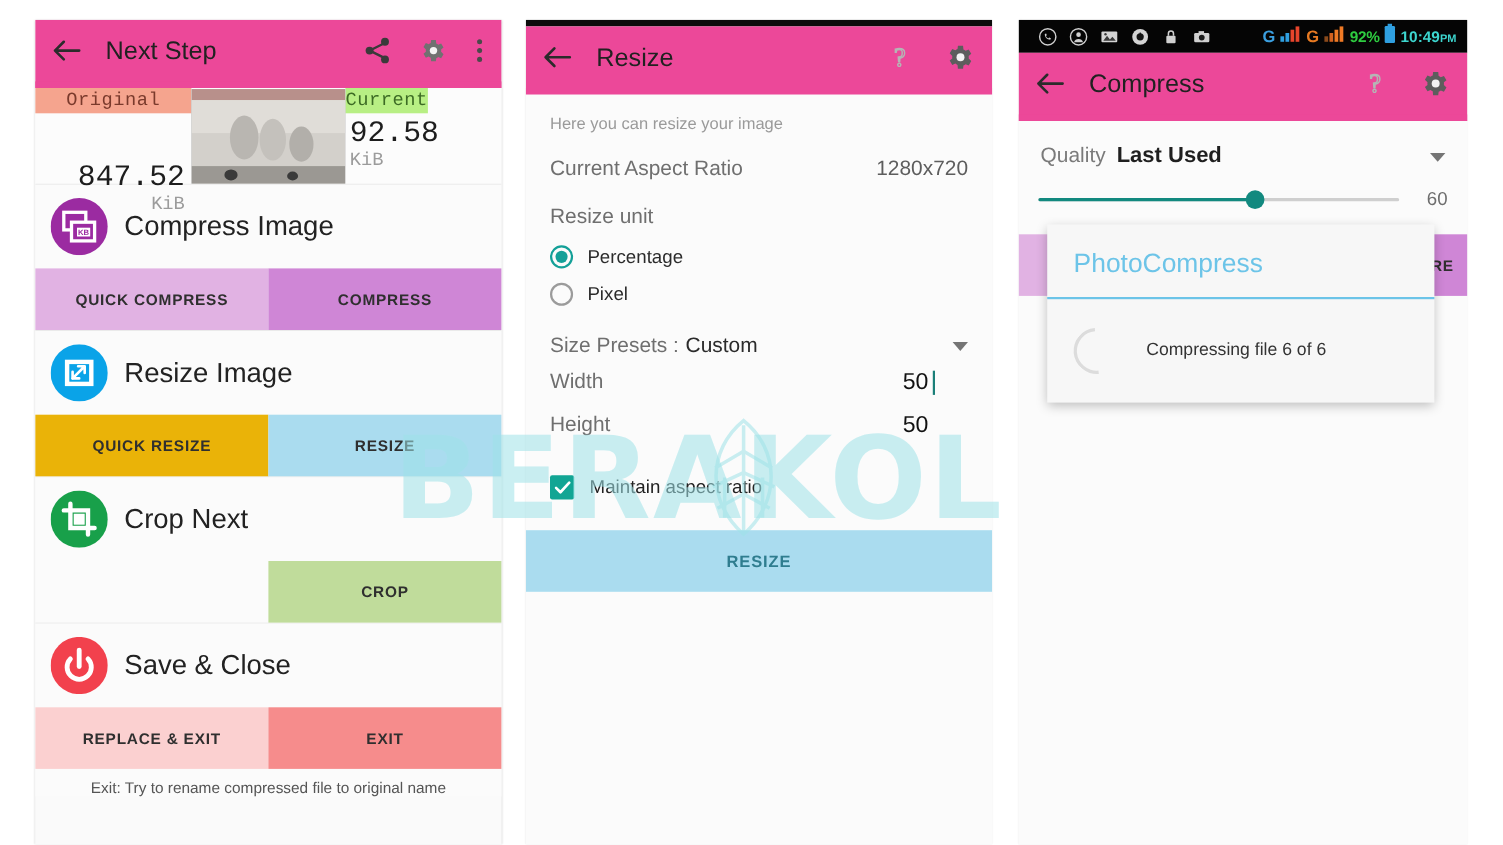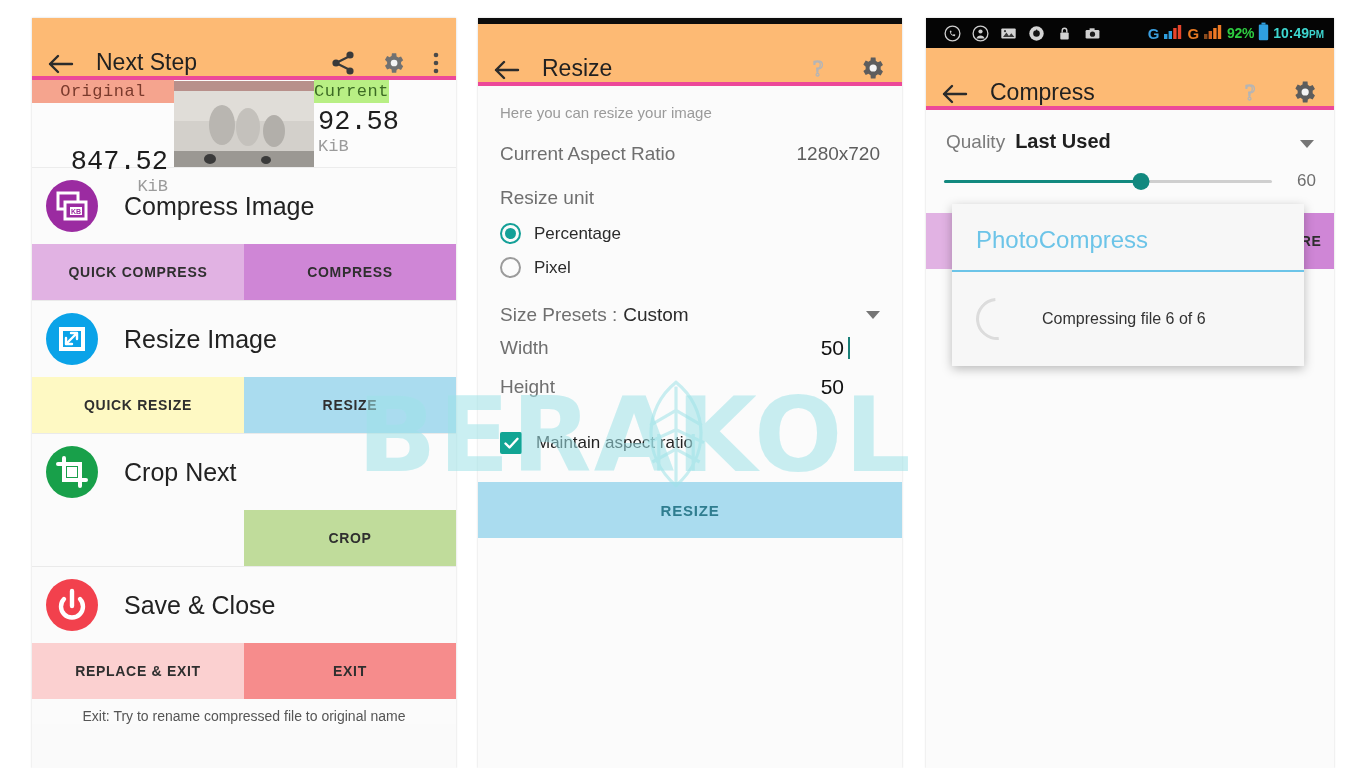--- a/index.html
+++ b/index.html
@@ -53,23 +53,23 @@
   .sb-g.o { color: #e87a22; }
   .sb-batt-pct { color: #2ecc40; font: 700 14px "Liberation Sans", sans-serif; letter-spacing: -.3px; }
   .sb-time { color: #3dd6cf; font: 700 14px "Liberation Sans", sans-serif; margin-left: 0; }
   .sb-time .ampm { font-size: 10px; }
 
   
   .thinbar { height: 6px; background: #0c0c0c; }
 
   
   .appbar {
-    height: 62px; background: #fdba74;
-    display: flex; align-items: flex-end; padding: 0 16px;
-    border-bottom: 4px solid #ec4899;
+    height: 62px; background: #ec4899;
+    display: flex; align-items: center; padding: 0 16px;
+    border-bottom: 6px solid #ec4899;
   }
   .appbar .title {
     font-size: 23px; color: #212121; font-weight: 400; margin-left: 22px; flex: 1;
     white-space: nowrap;
   }
   .ab-ico { display: flex; align-items: center; justify-content: center; }
 
   
   .sizebar {
     display: flex; align-items: stretch; height: 88px;
@@ -92,21 +92,21 @@
   .sizecol.left .sizeunit { text-align: right; padding-right: 6px; }
   .sizecol.right .sizeval { text-align: center; padding-left: 4px; }
   .sizecol.right .sizeunit { text-align: left; padding-left: 4px; }
   .sizeunit { font-family: "Liberation Mono", monospace; font-size: 17px; color: #9b9b9b; }
   .thumb {
     width: 140px; height: 86px; background: #bdbdbd; position: relative;
     overflow: hidden; align-self: center; flex: none;
   }
 
   .section { background: #fbfbfb; border-bottom: 1px solid #eaeaea; }
-  .sec-head { display: flex; align-items: center; height: 76px; padding-left: 14px; gap: 26px; }
+  .sec-head { display: flex; align-items: center; height: 76px; padding-left: 14px; gap: 15px; }
   .sec-ico { width: 52px; height: 52px; border-radius: 50%; flex: none; position: relative; }
   .sec-title { font-size: 25px; color: #222; font-weight: 400; }
   .btn-row { display: flex; height: 56px; }
   .flatbtn {
     flex: 1; display: flex; align-items: center; justify-content: center;
     font-size: 14px; font-weight: 700; letter-spacing: .7px;
     color: #2f2f2f; cursor: pointer; user-select: none;
   }
   .flatbtn.spacer { background: transparent; cursor: default; }
   .footnote {
@@ -297,21 +297,21 @@
             <circle cx="26" cy="26" r="26" fill="#0aa3e8"></circle>
             <rect x="13" y="14" width="26" height="24" fill="#fff"></rect>
             <rect x="17" y="18" width="18" height="16" fill="#0aa3e8"></rect>
             <path d="M20 31 L31 20 M31 20 H25 M31 20 V26" stroke="#fff" stroke-width="2.4" fill="none" stroke-linecap="round"></path>
             <path d="M20 31 H26 M20 31 V25" stroke="#fff" stroke-width="2.4" fill="none" stroke-linecap="round"></path>
           </svg>
         </span>
         <span class="sec-title">Resize Image</span>
       </div>
       <div class="btn-row">
-        <div class="flatbtn" style="background:#fef9c3">QUICK RESIZE</div>
+        <div class="flatbtn" style="background:#eab308">QUICK RESIZE</div>
         <div class="flatbtn" style="background:#aadcef">RESIZE</div>
       </div>
     </div>
 
     <div class="section">
       <div class="sec-head">
         <span class="sec-ico">
           <svg width="52" height="52" viewBox="0 0 52 52">
             <circle cx="26" cy="26" r="26" fill="#18a04a"></circle>
             <path d="M18 12 V34 H40" stroke="#fff" stroke-width="4" fill="none" stroke-linecap="round"></path>

